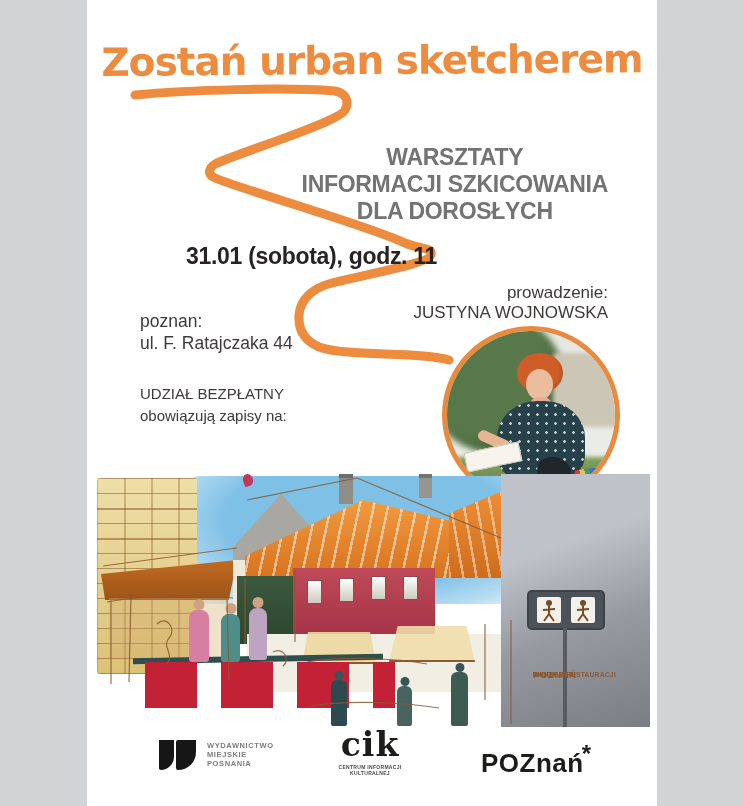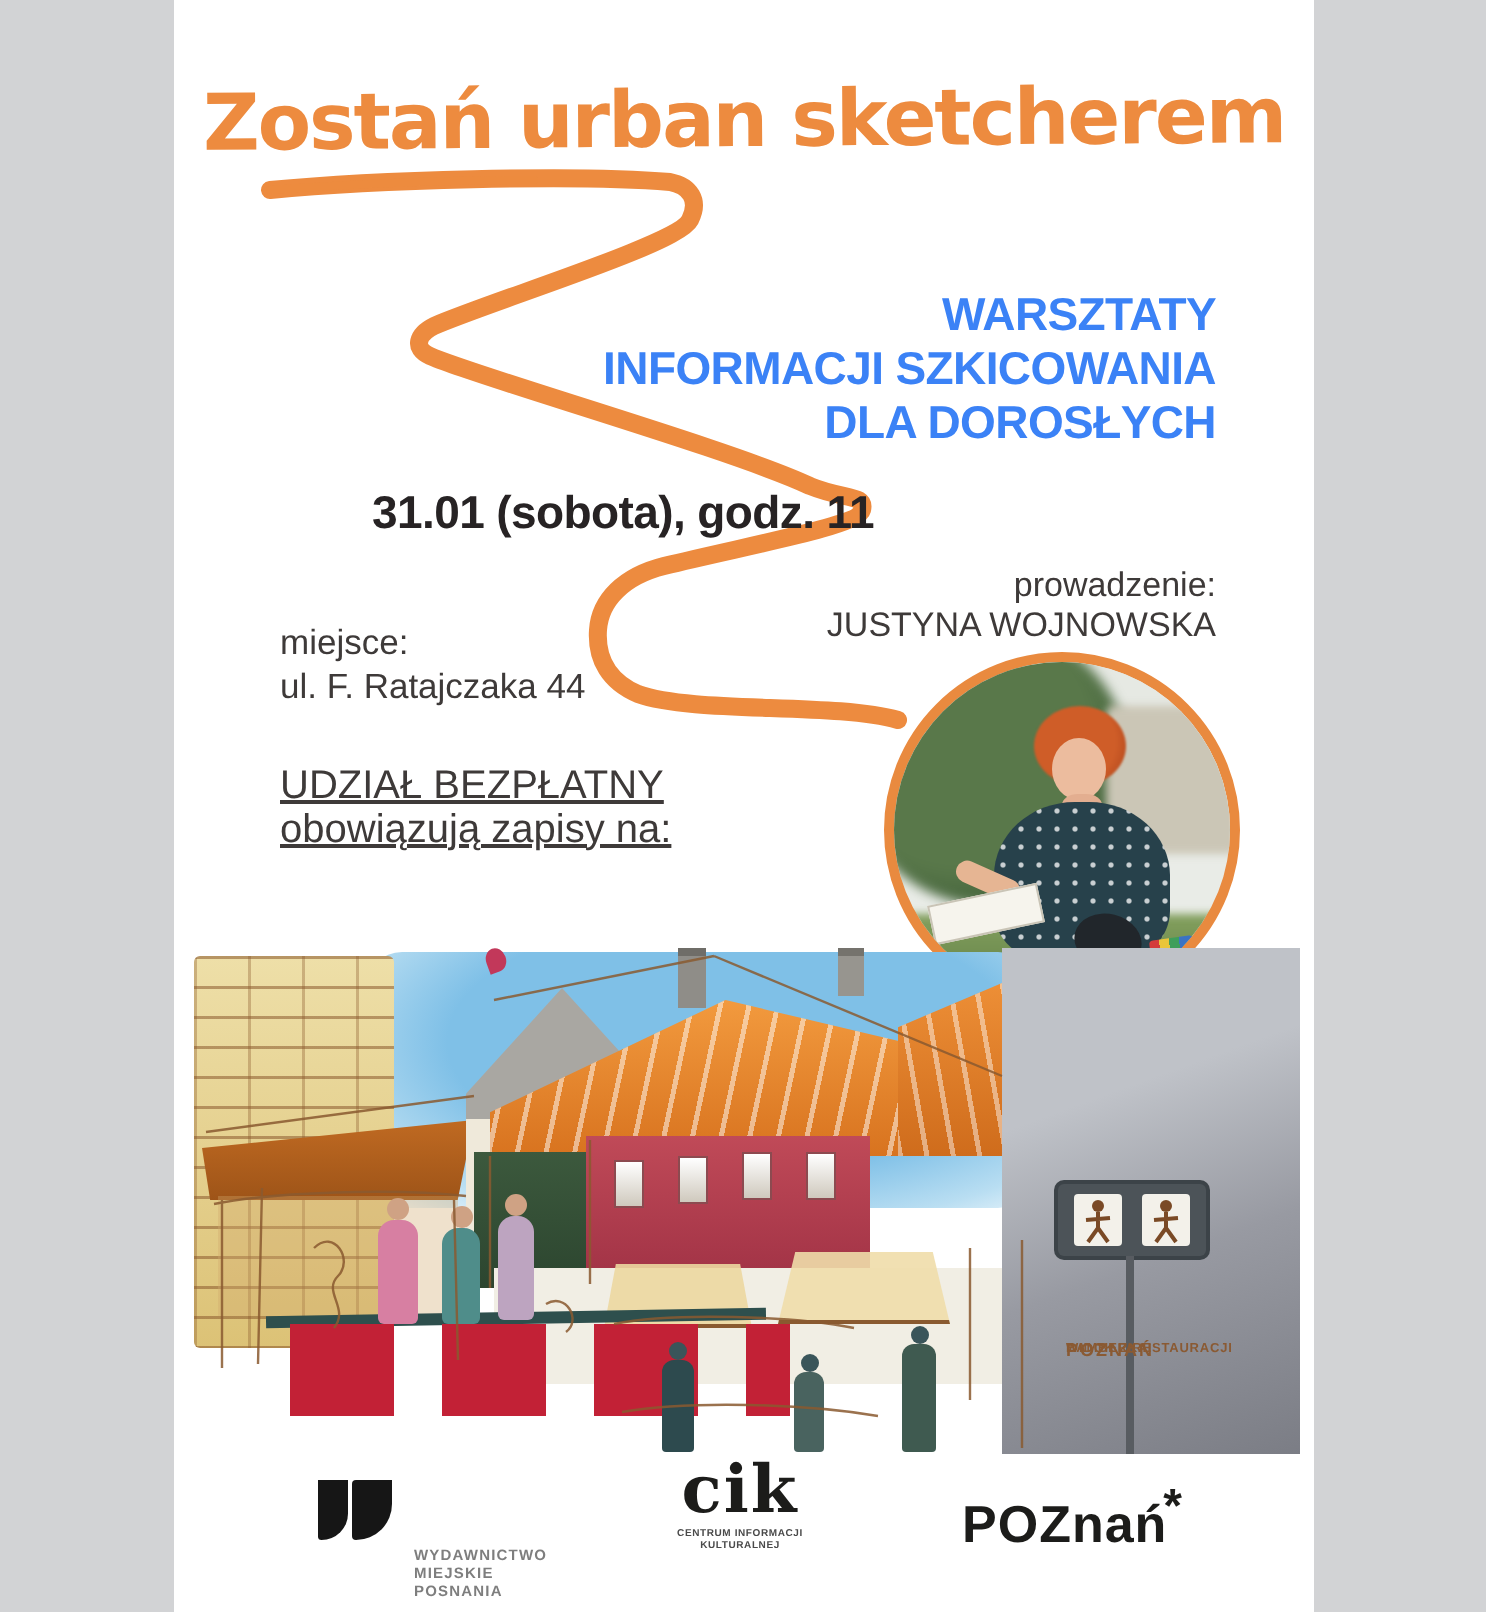--- a/index.html
+++ b/index.html
@@ -4,26 +4,26 @@
 <style>
   html,body{margin:0;padding:0;}
   body{font-family:"Liberation Sans",sans-serif;}
   .stage{position:relative;width:743px;height:806px;background:#d2d3d5;overflow:hidden;}
   .poster{position:absolute;left:87px;top:0;width:570px;height:806px;background:#ffffff;}
 
   
   .title{position:absolute;left:0;right:0;top:38px;text-align:center;
          font-family:"DejaVu Sans",sans-serif;font-weight:700;font-size:39px;
          letter-spacing:-1px;color:#ED8B3F;transform:rotate(-0.4deg);}
-  .headline{position:absolute;right:49px;top:144px;text-align:right;
-            font-weight:800;font-size:23px;line-height:27px;color:#3b82f6;letter-spacing:-0.3px;}
+  .headline{position:absolute;right:49px;top:144px;text-align:center;
+            font-weight:800;font-size:23px;line-height:27px;color:#737373;letter-spacing:-0.3px;}
   .date-line{position:absolute;left:53px;top:243px;font-weight:800;font-size:23px;color:#272324;letter-spacing:-0.3px;margin-left:46px;}
   .duration{position:absolute;left:53px;top:280px;font-size:17.5px;color:#3E3A39;}
   .place{position:absolute;left:53px;top:311px;font-size:17.5px;line-height:21.5px;color:#3E3A39;}
-  .free{position:absolute;left:53px;top:383px;font-size:20px;line-height:21.5px;color:#3E3A39;text-decoration:underline;}
+  .free{position:absolute;left:53px;top:383px;font-size:15px;line-height:21.5px;color:#3E3A39;}
   .host{position:absolute;right:49px;top:283px;text-align:right;font-size:17px;line-height:20px;color:#3E3A39;}
 
   
   .squiggle{position:absolute;left:0;top:0;width:570px;height:806px;pointer-events:none;}
 
   
   .photo{position:absolute;left:355px;top:326px;width:168px;height:168px;border-radius:50%;
          border:5px solid #E98A3F;overflow:hidden;background:#e9ece7;}
   .photo *{position:absolute;}
   .p-sky{right:-8px;top:-6px;width:110px;height:86px;background:#e6e9e3;filter:blur(3px);}
@@ -107,21 +107,21 @@
   .w-mark{left:146px;top:0;width:10px;height:12px;background:#c2385a;border-radius:50% 50% 50% 0;transform:rotate(-20deg);}
 
   .sketch{left:0;top:0;width:553px;height:253px;}
 
   
   .wmp{position:absolute;left:72px;top:738px;width:190px;height:40px;}
   .wmp-icon{position:absolute;left:0;top:2px;width:40px;height:31px;}
   .wmp-q1{position:absolute;left:0;top:0;width:15px;height:30px;background:#161616;border-radius:0 0 15px 2px;}
   .wmp-q2{position:absolute;left:17px;top:0;width:20px;height:30px;background:#161616;border-radius:2px 0 18px 2px;}
   .wmp-text{position:absolute;left:48px;top:3px;font-size:7.5px;line-height:9px;letter-spacing:0.6px;
-            color:#7e7e7e;font-weight:700;margin-top:32px;}
+            color:#7e7e7e;font-weight:700;}
   .cik{position:absolute;left:240px;top:727px;width:86px;text-align:center;}
   .cik-word{font-family:"DejaVu Serif",serif;font-weight:700;font-size:33px;line-height:36px;color:#1c1c1a;letter-spacing:1px;}
   .cik-caption{margin-top:1px;font-size:5px;letter-spacing:0.3px;color:#4a4a4a;font-weight:700;}
   .pzn{position:absolute;left:394px;top:740px;width:130px;}
   .pzn-word{font-size:26px;font-weight:700;color:#1c1c1a;letter-spacing:0.5px;display:inline-block;}
   .pzn-star{font-size:24px;font-weight:700;color:#1c1c1a;display:inline-block;vertical-align:10px;margin-left:-2px;}
 </style>
 </head>
 <body>
 
@@ -139,21 +139,21 @@
     </svg>
 
     <div class="headline">
       <div>WARSZTATY</div>
       <div>INFORMACJI SZKICOWANIA</div>
       <div>DLA DOROSŁYCH</div>
     </div>
 
     <div class="date-line">31.01 (sobota), godz. 11</div>
     <div class="place">
-      <div>miejsce:</div>
+      <div>poznan:</div>
       <div>ul. F. Ratajczaka 44</div>
     </div>
     <div class="free">
       <div>UDZIAŁ BEZPŁATNY</div>
       <div>obowiązują zapisy na:</div>
     </div>
 
     <div class="host">
       <div>prowadzenie:</div>
       <div>JUSTYNA WOJNOWSKA</div>

